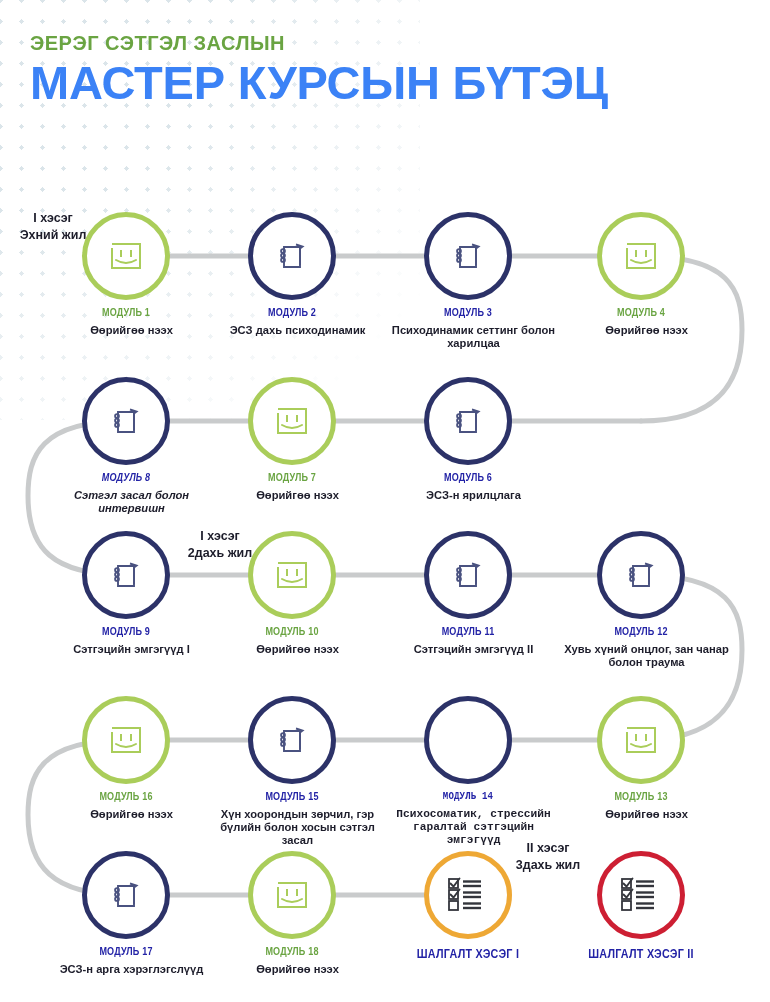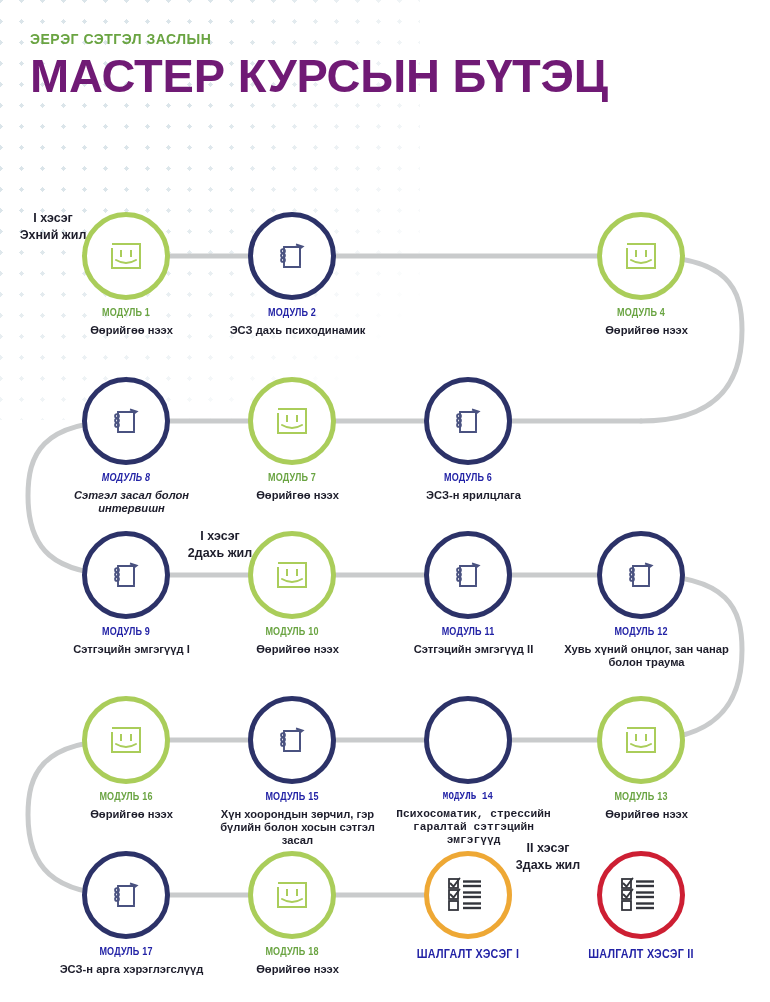--- a/index.html
+++ b/index.html
@@ -18,25 +18,25 @@
     background-image:radial-gradient(#dbe5ea 2.1px, transparent 2.2px);
     background-size:21px 21px;
     -webkit-mask-image:radial-gradient(circle at 0% 0%, #000 0%, #000 38%, rgba(0,0,0,.55) 62%, rgba(0,0,0,0) 88%);
     mask-image:radial-gradient(circle at 0% 0%, #000 0%, #000 38%, rgba(0,0,0,.55) 62%, rgba(0,0,0,0) 88%);
     pointer-events:none;
   }
 
   
   .header{position:absolute;left:30px;top:32px;width:700px;}
   .kicker{
-    color:#6aa442;font-size:14px;font-weight:bold;letter-spacing:.5px;
+    color:#6aa442;font-size:20px;font-weight:bold;letter-spacing:.5px;
     line-height:1.1;margin:0 0 4px 0;
   }
   .title{
-    color:#701a75;font-size:47px;font-weight:bold;letter-spacing:-.2px;
+    color:#3b82f6;font-size:47px;font-weight:bold;letter-spacing:-.2px;
     line-height:1.05;margin:0;white-space:nowrap;
   }
 
   
   .wires{position:absolute;left:0;top:0;width:770px;height:1002px;pointer-events:none;}
 
   
   .node{position:absolute;width:180px;margin-left:-90px;text-align:center;}
   .ring{
     width:88px;height:88px;border-radius:50%;
@@ -138,20 +138,36 @@
             <path d="M28 10 v19"></path>
             <circle cx="11" cy="15" r="1.9"></circle>
             <circle cx="11" cy="19.5" r="1.9"></circle>
             <circle cx="11" cy="24" r="1.9"></circle>
           </svg>
         </span>
       </div>
       <div class="mlabel">МОДУЛЬ 2</div>
       <div class="mtitle">ЭСЗ дахь психодинамик</div>
     </div>
+  <div class="node" style="left:468px;top:212px;">
+      <div class="ring">
+        <span>
+          <svg width="40" height="40" viewBox="0 0 40 40" fill="none" stroke="#4a5280" stroke-width="1.9">
+            <path d="M12 11 h16 v20 h-16 z"></path>
+            <path d="M24 8.5 L30.5 10.6 L28 12.4"></path>
+            <path d="M28 10 v19"></path>
+            <circle cx="11" cy="15" r="1.9"></circle>
+            <circle cx="11" cy="19.5" r="1.9"></circle>
+            <circle cx="11" cy="24" r="1.9"></circle>
+          </svg>
+        </span>
+      </div>
+      <div class="mlabel">МОДУЛЬ 3</div>
+      <div class="mtitle">Психодинамик сеттинг болон харилцаа</div>
+    </div>
   <div class="node" style="left:641px;top:212px;">
       <div class="ring green">
         <span>
           <svg width="40" height="40" viewBox="0 0 40 40" fill="none" stroke="#aacd5a" stroke-width="2">
             <path d="M6 8 h28 v24 h-28 v-20"></path>
             <line x1="15" y1="14" x2="15" y2="21"></line>
             <line x1="25" y1="14" x2="25" y2="21"></line>
             <path d="M10 24 q10 6 20 0" stroke-linecap="round"></path>
           </svg>
         </span>

